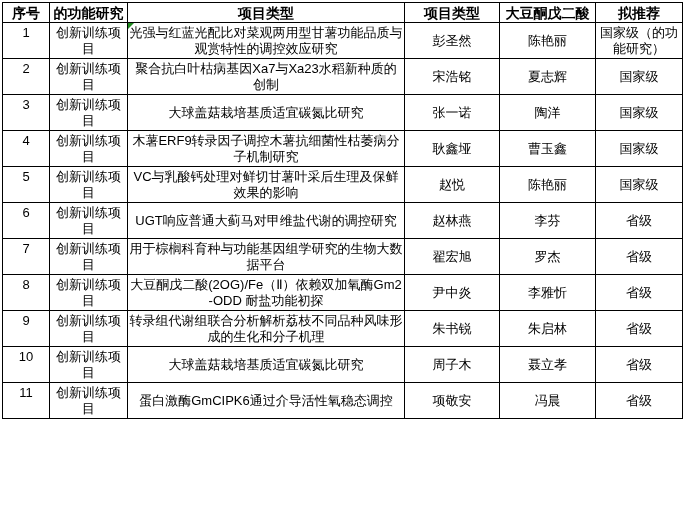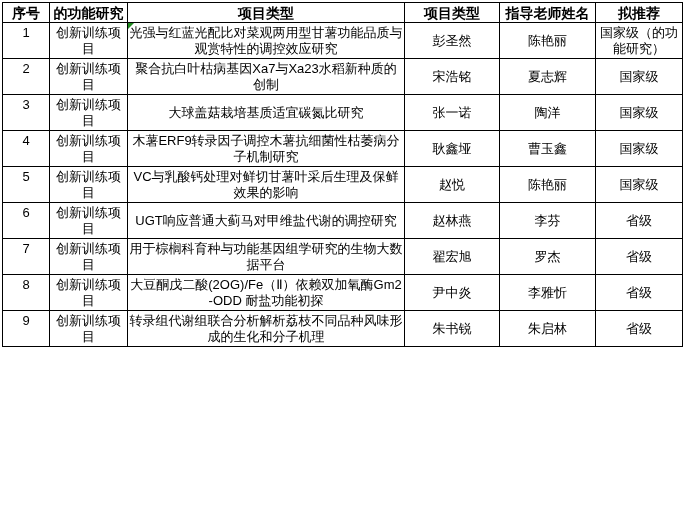--- a/index.html
+++ b/index.html
@@ -41,21 +41,21 @@
       <col style="width:95px">
         <col style="width:96px">
         <col style="width:87px">
     </colgroup>
     <thead>
       <tr>
         <th>序号</th>
         <th>的功能研究</th>
         <th>项目类型</th>
         <th>项目类型</th>
-        <th>指导老师姓名</th>
+        <th>大豆酮戊二酸</th>
         <th>拟推荐</th>
       </tr>
     </thead>
     <tbody>
         <tr>
     <td class="c-no">1</td>
     <td class="c-type">创新训练项目</td>
     <td class="c-name"><span class="flag" style="border-top-color: rgb(31, 138, 31); display: block;"></span><span>光强与红蓝光配比对菜观两用型甘薯功能品质与观赏特性的调控效应研究</span></td>
     <td class="c-leader">彭圣然</td>
     <td class="c-advisor">陈艳丽</td>
@@ -118,15 +118,31 @@
     <td class="c-level">省级</td>
   </tr>
         <tr>
     <td class="c-no">9</td>
     <td class="c-type">创新训练项目</td>
     <td class="c-name"><span>转录组代谢组联合分析解析荔枝不同品种风味形成的生化和分子机理</span></td>
     <td class="c-leader">朱书锐</td>
     <td class="c-advisor">朱启林</td>
     <td class="c-level">省级</td>
   </tr>
+        <tr>
+    <td class="c-no">10</td>
+    <td class="c-type">创新训练项目</td>
+    <td class="c-name"><span>大球盖菇栽培基质适宜碳氮比研究</span></td>
+    <td class="c-leader">周子木</td>
+    <td class="c-advisor">聂立孝</td>
+    <td class="c-level">省级</td>
+  </tr>
+        <tr>
+    <td class="c-no">11</td>
+    <td class="c-type">创新训练项目</td>
+    <td class="c-name"><span>蛋白激酶GmCIPK6通过介导活性氧稳态调控</span></td>
+    <td class="c-leader">项敬安</td>
+    <td class="c-advisor">冯晨</td>
+    <td class="c-level">省级</td>
+  </tr>
       </tbody>
   </table>
 </div>
 
 </body></html>

